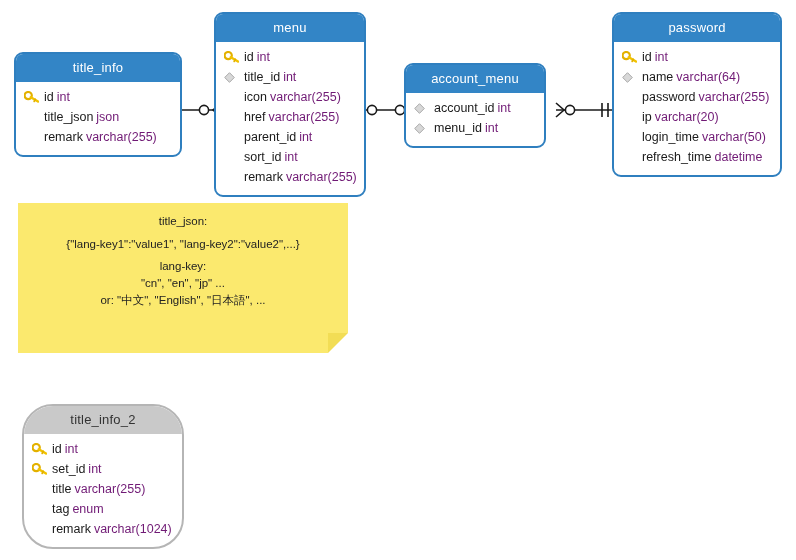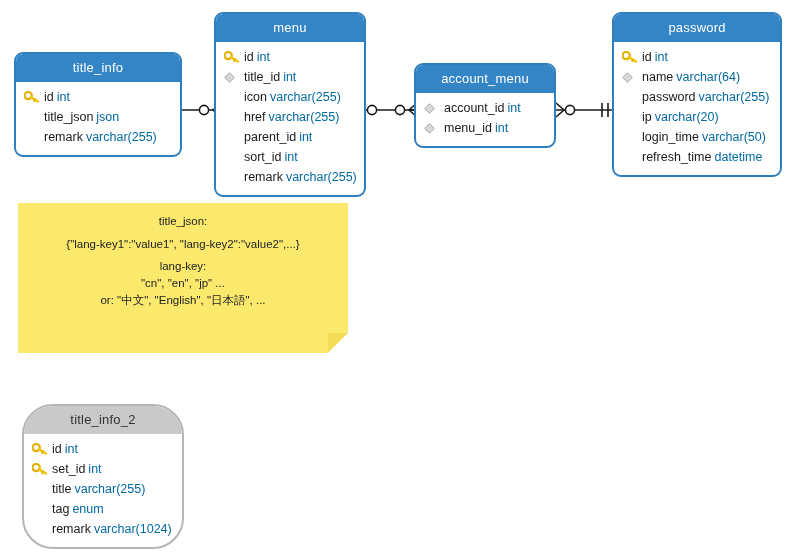--- a/index.html
+++ b/index.html
@@ -55,21 +55,21 @@
     height: 16px;
     display: flex;
     align-items: center;
     justify-content: flex-start;
   }
   .field .fname {
     color: #1a1a1a;
     text-align: center;
   }
   .field .ftype {
-    color: #0369a1;
+    color: #701a75;
     margin-left: 3px;
   }
 
   
   .icon-key { display:block; }
   
   .icon-diamond { display:block; }
 
   
   .connector { position: absolute; overflow: visible; }
@@ -213,21 +213,21 @@
         <span class="ftype">int</span>
     </div>
     <div class="field">
       <span class="gutter"></span>
       <span class="fname">remark</span>
         <span class="ftype">varchar(255)</span>
     </div>
   </div>
 </div>
 
-<div class="entity" style="left:414px; top:63px; width:142px;">
+<div class="entity" style="left:404px; top:63px; width:142px;">
   <div class="entity-header">account_menu</div>
   <div class="entity-body">
     <div class="field">
       <span class="gutter">
         <svg class="icon-diamond" width="11" height="11" viewBox="0 0 11 11">
           <polygon points="5.5,0.7 10.3,5.5 5.5,10.3 0.7,5.5" fill="#d8d8d8" stroke="#a8a8a8" stroke-width="1"></polygon>
         </svg>
       </span>
       <span class="fname">account_id</span>
         <span class="ftype">int</span>

